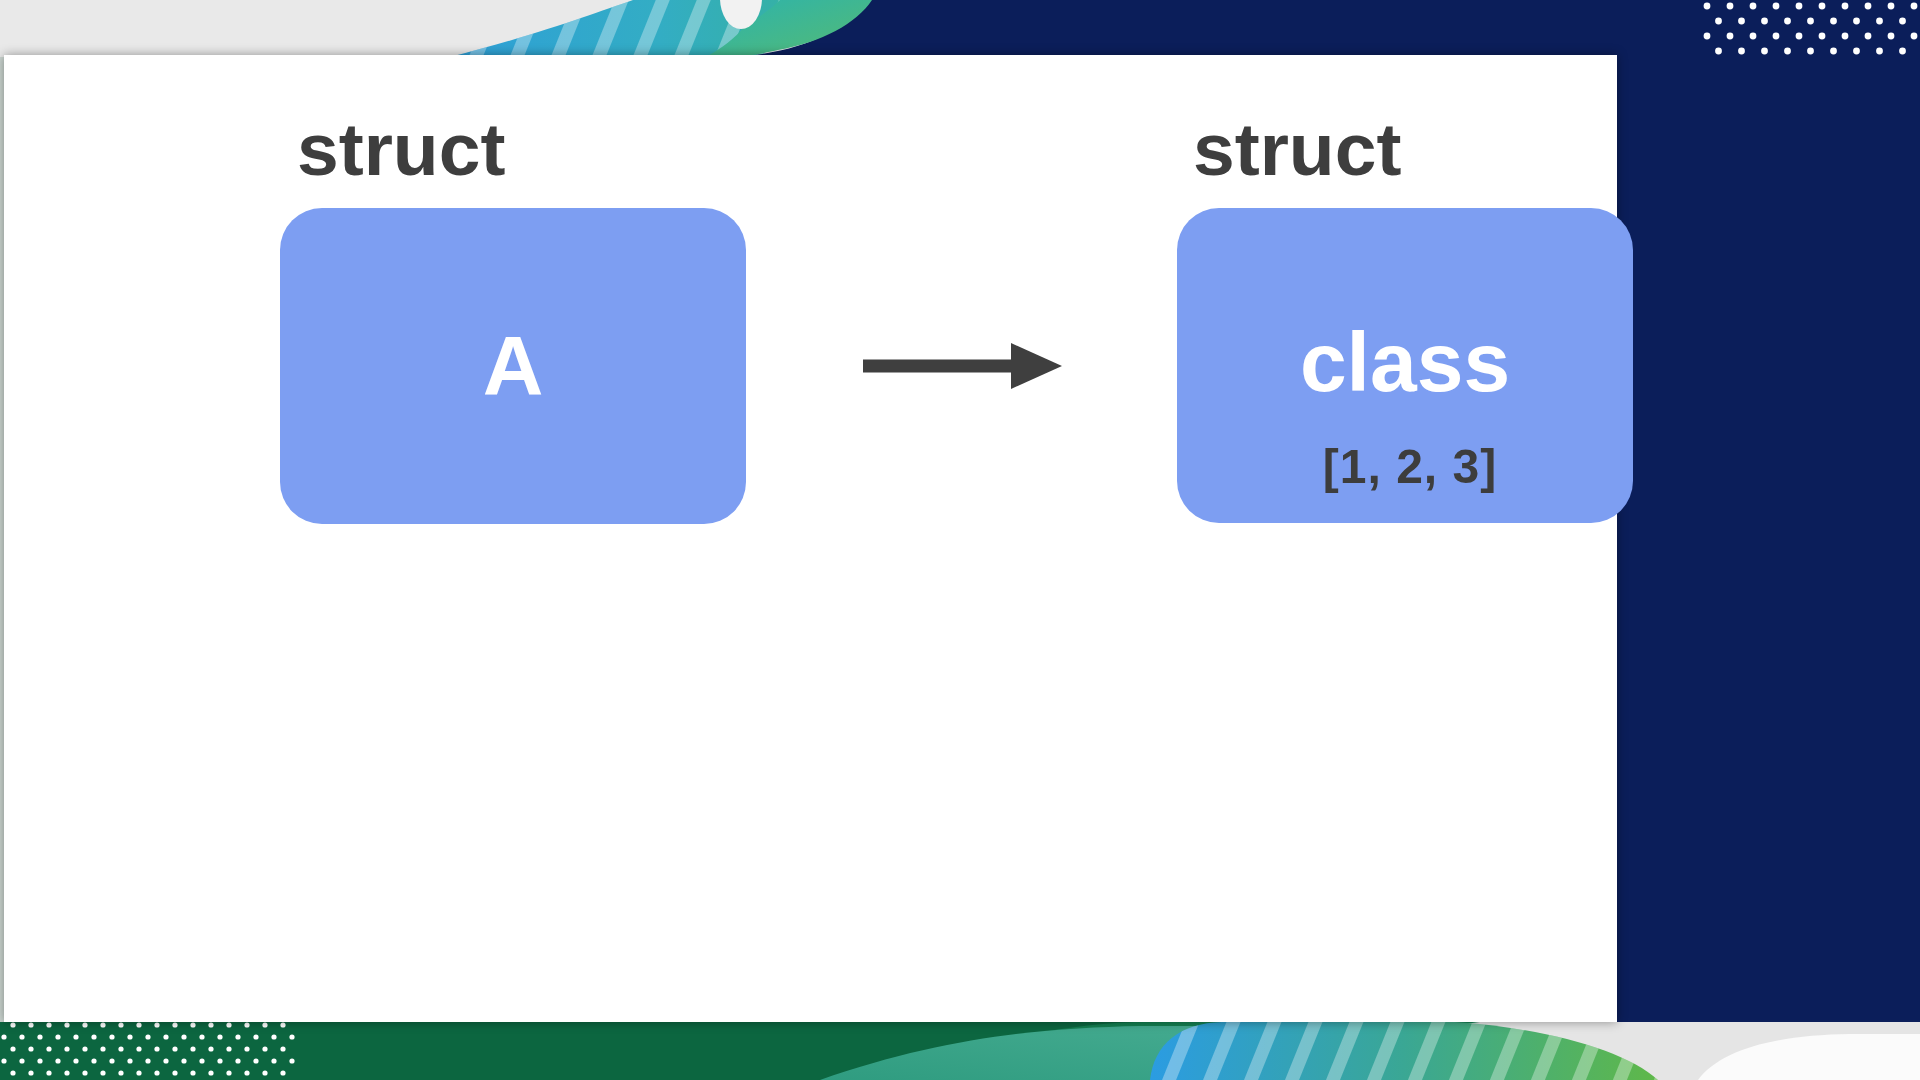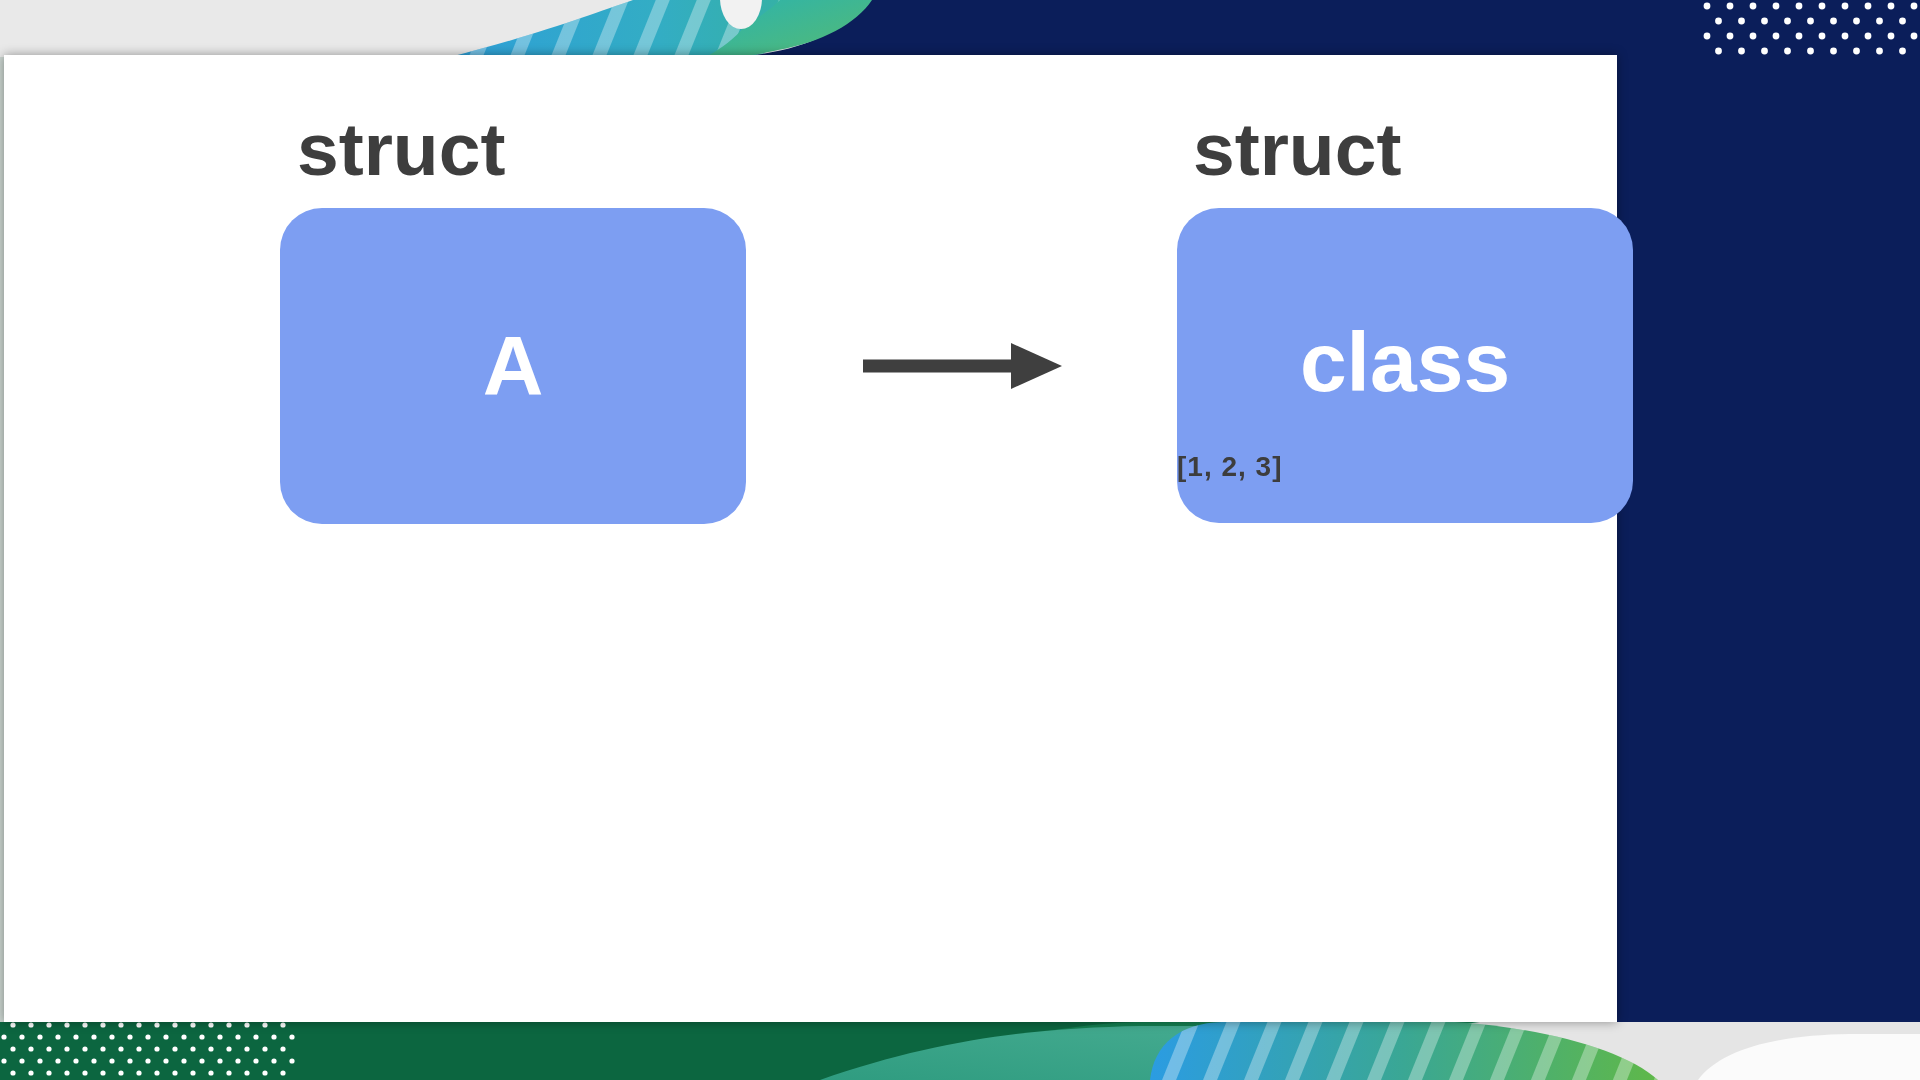--- a/index.html
+++ b/index.html
@@ -22,22 +22,22 @@
   .node{position:absolute;background:#7d9ef2;border-radius:42px;}
   #nodeA{left:276px;top:153px;width:466px;height:316px;}
   #nodeB{left:1173px;top:153px;width:456px;height:315px;}
   .node-title{
     position:absolute;left:0;right:0;text-align:center;
     color:#ffffff;font-weight:bold;font-size:84px;line-height:84px;
   }
   #nodeA .node-title{top:116px;}
   #nodeB .node-title{top:112px;}
   .node-value{
-    position:absolute;left:0;right:0;text-align:left;
-    color:#3d3d3d;font-weight:bold;font-size:28px;line-height:40px;top:239px;
+    position:absolute;left:10px;right:0;text-align:center;
+    color:#3d3d3d;font-weight:bold;font-size:48px;line-height:40px;top:239px;
     letter-spacing:1px;
   }
   .arrow-svg{position:absolute;left:852px;top:284px;}
 </style>
 </head>
 <body>
 
 <div class="stage">
 
   <svg class="bg" width="1920" height="1080" viewBox="0 0 1920 1080" aria-hidden="true">

